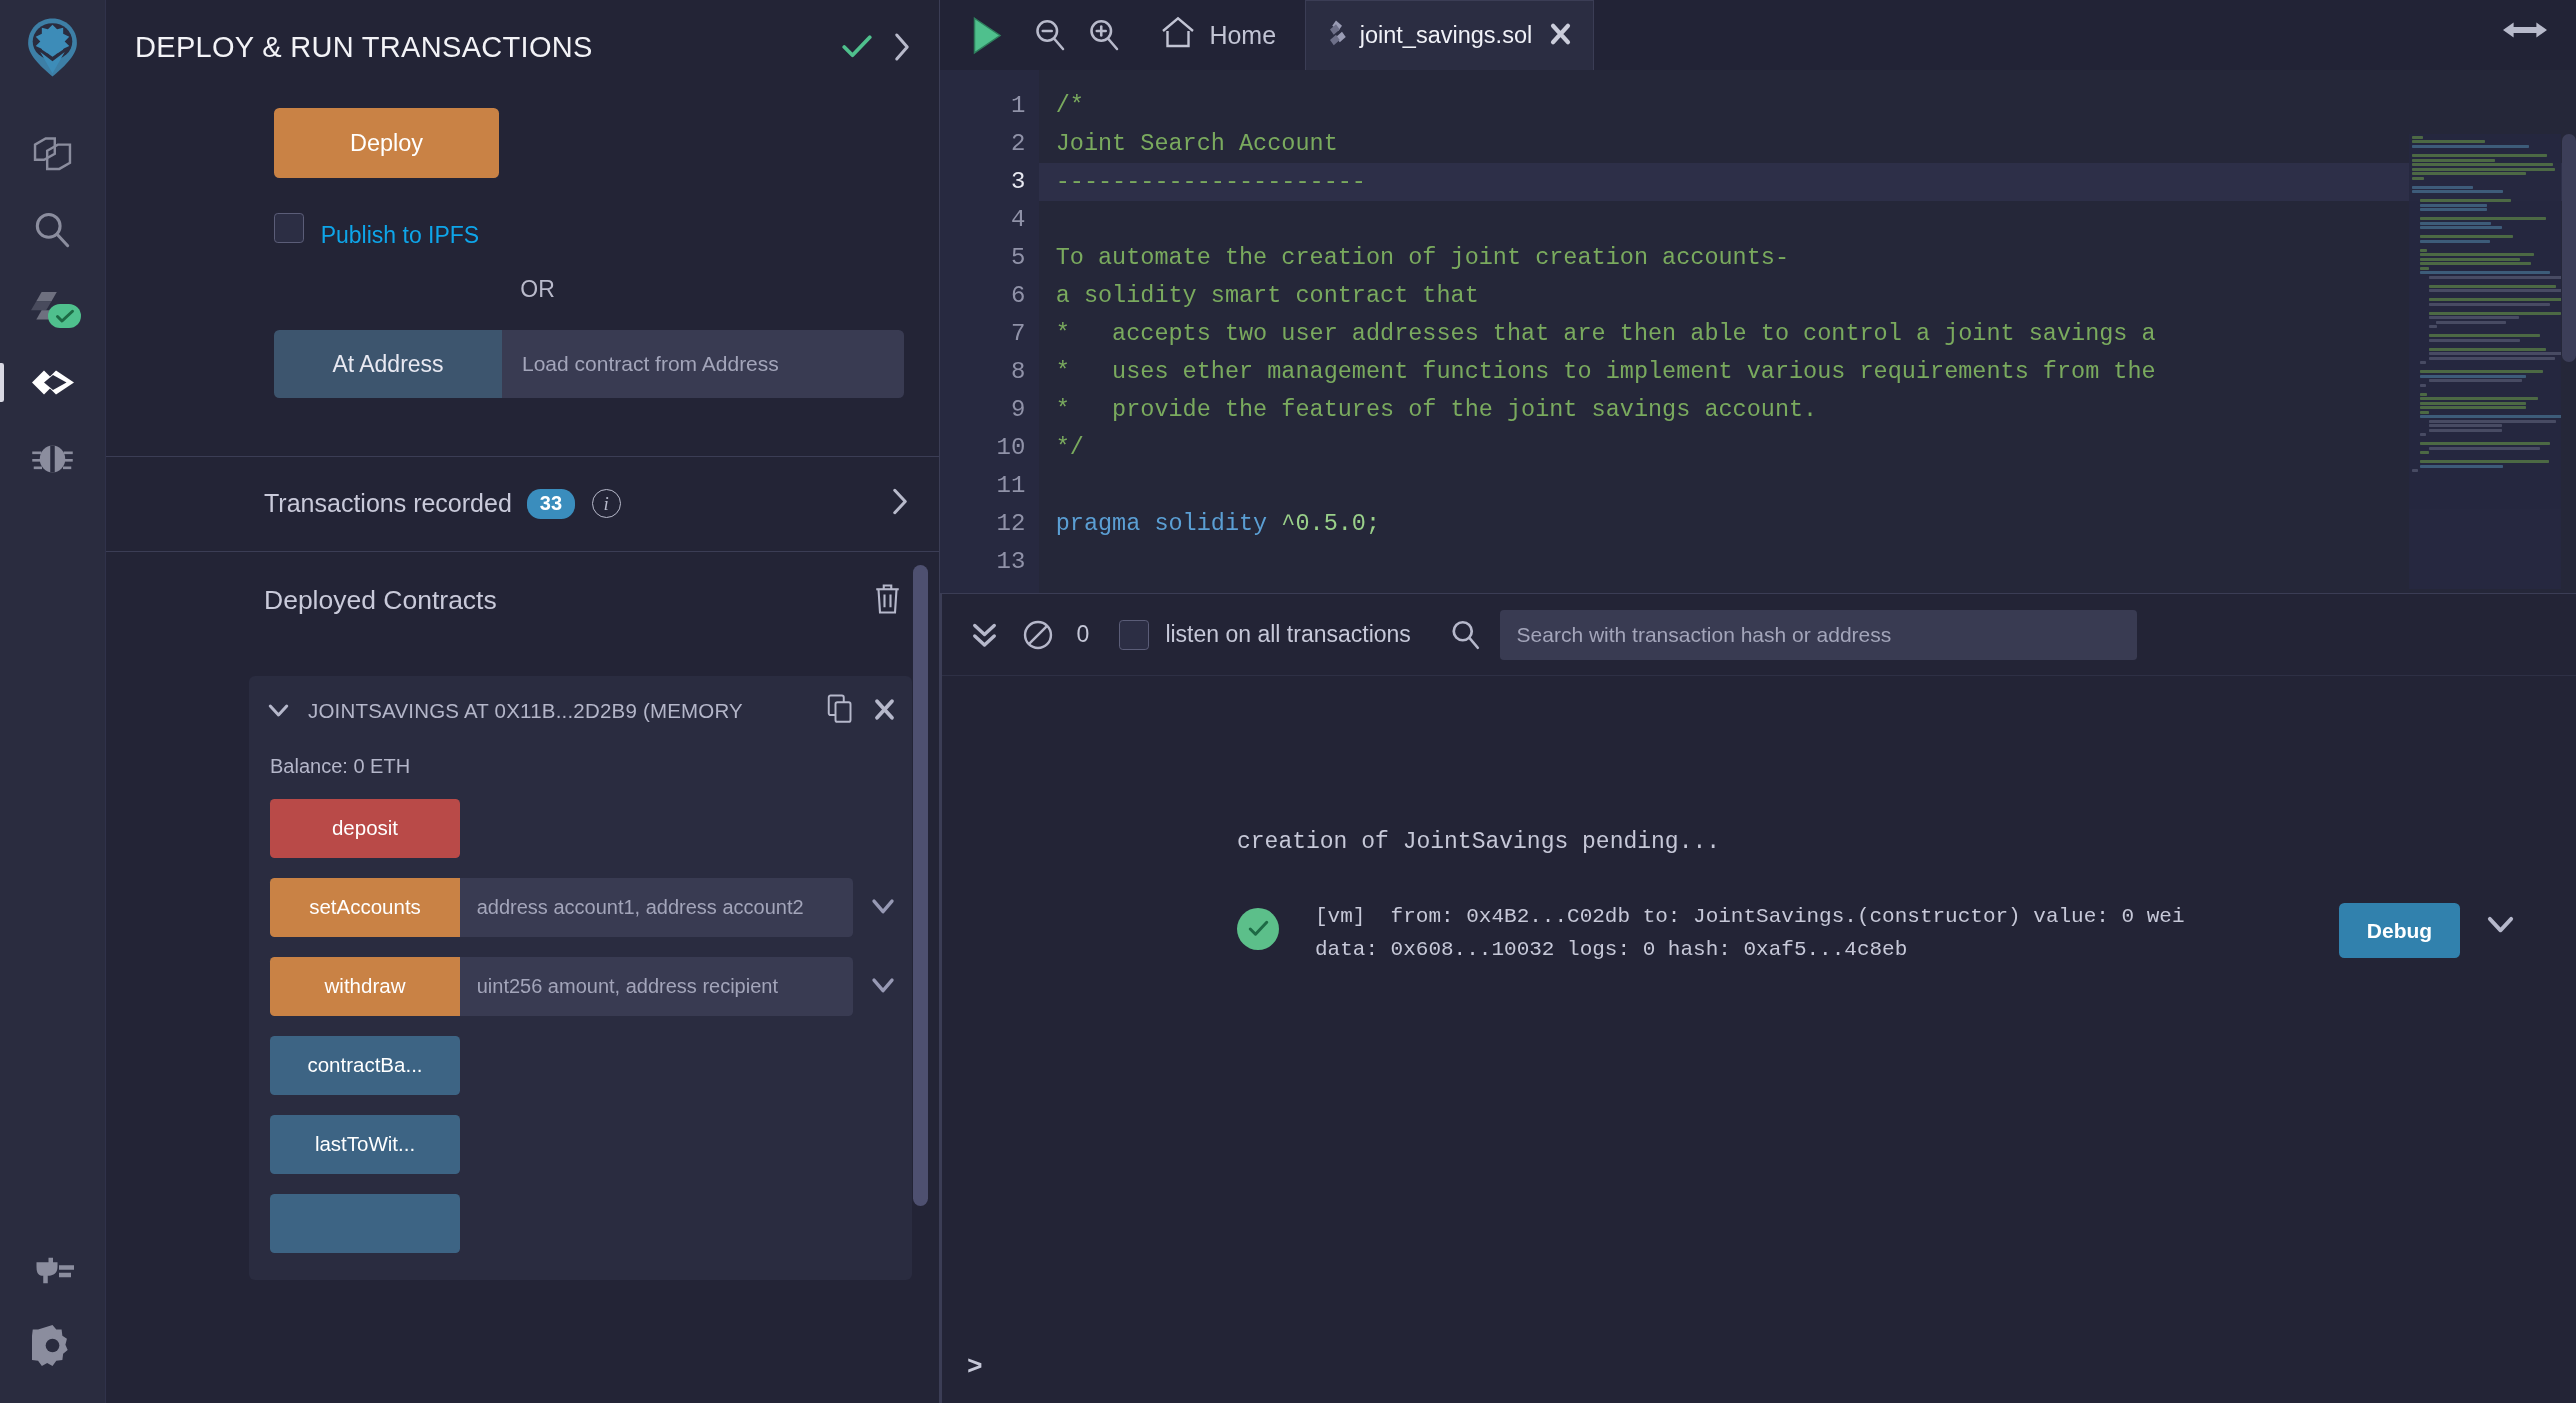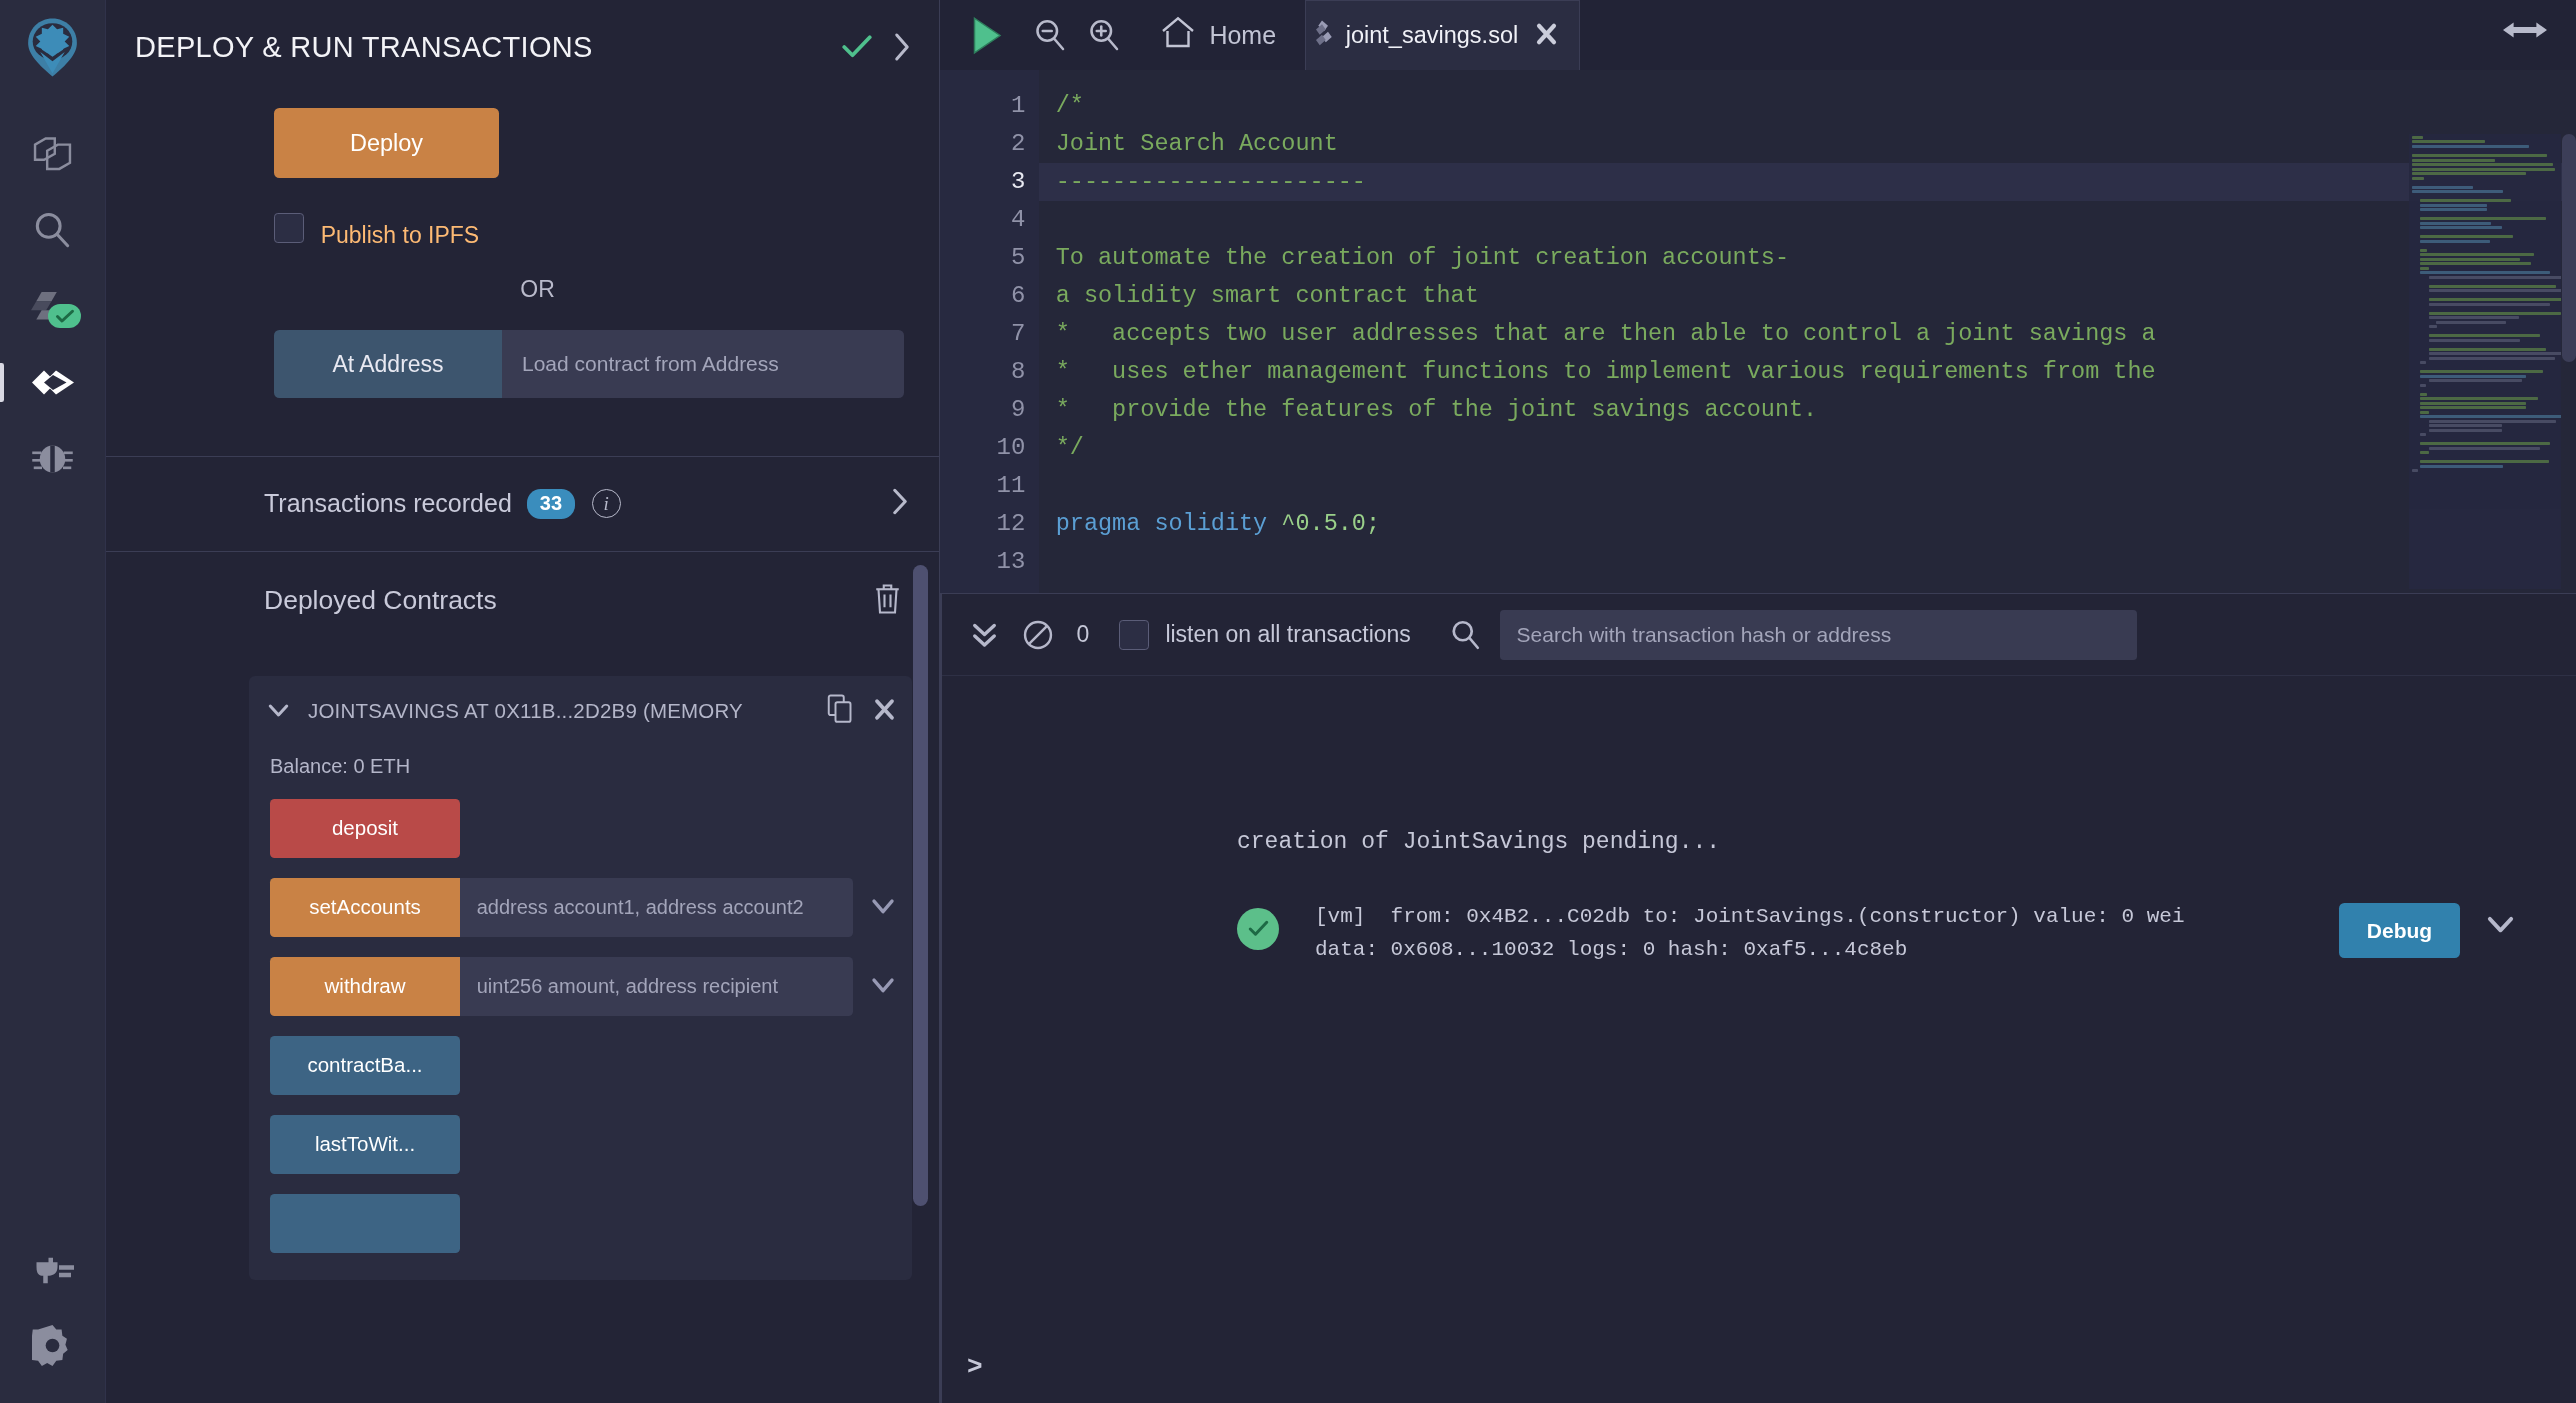--- a/index.html
+++ b/index.html
@@ -67,21 +67,21 @@
     cursor: pointer;
   }
   .ipfs-row {
     display: flex; align-items: center;
     margin: 29px 0 0 168px;
   }
   .chk {
     width: 30px; height: 30px;
     border: 1.5px solid #5b5d78; border-radius: 3.8px; background: #2c2e44;
   }
-  .ipfs-label { color: #fdba74; font-size: 23px; margin-left: 16.7px; margin-top: 15px; }
+  .ipfs-label { color: #0ea5e9; font-size: 23px; margin-left: 16.7px; margin-top: 15px; }
   .or-row { text-align: center; color: #b9bacb; font-size: 23px; margin-top: 27px; padding-left: 30px;}
 
   .ataddr-row { display: flex; margin: 27px 0 0 168px; width: 630px; height: 68px; }
   .btn-ataddr {
     width: 228px; background: #3d556e; color: #e8e9f2;
     border: none; border-radius: 5.3px 0 0 5.3px;
     font-size: 23px; cursor: pointer;
   }
   .in-ataddr {
     flex: 1 1 auto; background: #393b52; border: none;
@@ -154,21 +154,21 @@
 
   
   .main { flex: 1 1 auto; display: flex; flex-direction: column; background: #a21caf; position: relative; overflow: hidden;}
   .tabbar { height: 70px; display: flex; align-items: center; background: #222336; position: relative; }
   .tb-icon { display:flex; align-items:center; justify-content:center; margin-left: 21px; cursor: pointer; }
   .tb-home { display: flex; align-items: center; margin-left: 26px; cursor: pointer; }
   .tb-home span { color: #c2c4d4; font-size: 25px; margin-left: 13.7px; }
   .tab {
     margin-left: 29px; height: 70px; background: #2b2d42;
     border: 0.8px solid #3b3d55; border-bottom: none;
-    display: flex; align-items: center; padding: 0 21px 0 6px; cursor: pointer;
+    display: flex; align-items: center; padding: 0 21px 0 20px; cursor: pointer;
   }
   .tab-name { color: #f0f1f7; font-size: 23.5px; margin: 0 16.7px 0 13.7px; }
   .resize-arrows { position: absolute; right: 29px; top: 16.7px; }
 
   .editor { flex: 0 0 523px; position: relative; background: #252739; overflow: hidden; display: flex; }
   .gutter { width: 99px; flex: 0 0 99px; background: #272940; padding-top: 16.7px; }
   .gutter div { color: #9092a8; font-size: 24px; text-align: right; padding-right: 13.7px; height: 38px; line-height: 38px;
     font-family: "Liberation Mono", monospace; }
   .gutter div.cur { color: #e7e8f0; }
   .codearea { flex: 1 1 auto; padding-top: 16.7px; position: relative; }

